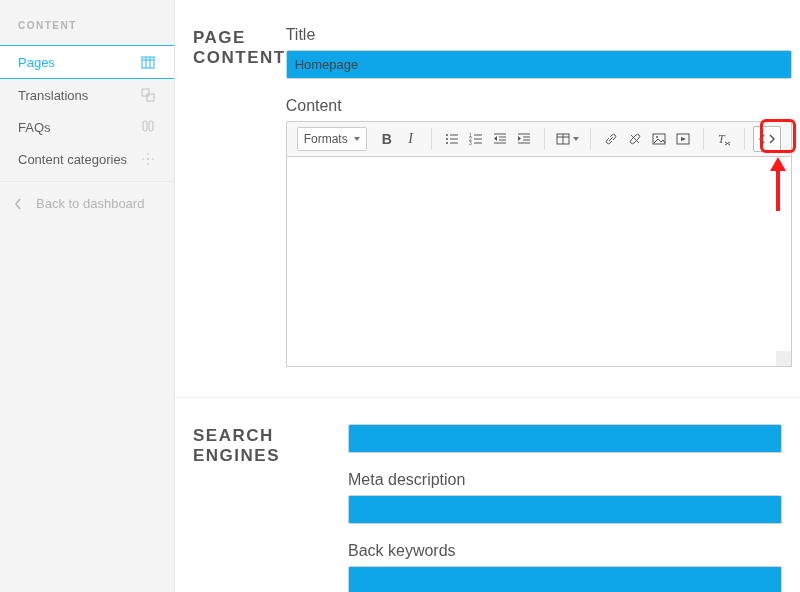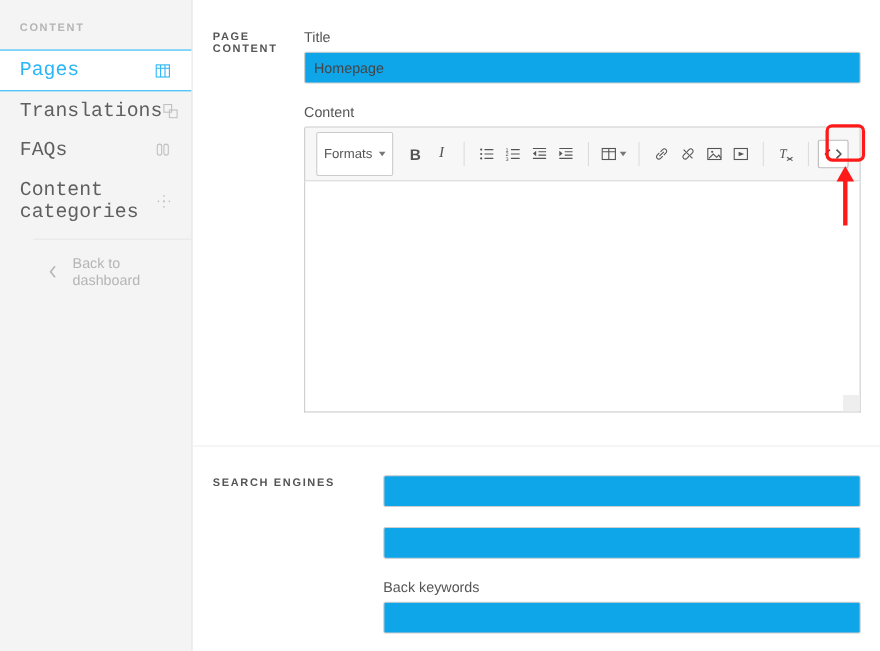--- a/index.html
+++ b/index.html
@@ -26,49 +26,47 @@
       padding: 0 18px 14px;
       font-weight: 600;
     }
     .sidebar-item {
       display: flex;
       align-items: center;
       justify-content: space-between;
       padding: 8px 18px;
       color: #5f5f5f;
       cursor: pointer;
-      font-size: 18px;
-      font-family: Liberation Mono, monospace;
+      font-size: 13px;
     }
     .sidebar-item.active {
       color: #29b6f6;
       background: #fff;
       border-top: 1px solid #29b6f6;
       border-bottom: 1px solid #29b6f6;
     }
     .sidebar-item .icon { width: 16px; height: 16px; color: #c0c0c0; display: inline-flex; align-items:center; justify-content:center; }
     .sidebar-item.active .icon { color: #29b6f6; }
     .back-row {
       display: flex;
       align-items: center;
       gap: 14px;
       padding: 14px 14px;
       color: #b5b5b5;
       font-size: 13px;
       border-top: 1px solid #e8e8e8;
       margin-top: 6px;
       cursor: pointer;
-      margin-left: 30px;
     }
     .main { flex: 1; overflow: auto; }
     .section { display: flex; padding: 26px 18px 30px 18px; border-bottom: 1px solid #eee; }
     .section:last-child { border-bottom: none; }
-    .section-label { width: 155px; font-size: 10px; letter-spacing: 1.5px; color: #555; font-weight: 600; padding-top: 2px; }
+    .section-label { width: 155px; font-size: 17px; letter-spacing: 1.5px; color: #555; font-weight: 600; padding-top: 2px; }
     .section-body { flex: 1; }
-    .field-label { font-size: 13px; color: #555; margin-bottom: 6px; }
+    .field-label { font-size: 16px; color: #555; margin-bottom: 6px; }
     .text-input {
       width: 100%;
       border: 1px solid #d0d0d0;
       padding: 6px 8px;
       font-size: 13px;
       color: #444;
       border-radius: 2px;
       background: #0ea5e9;
     }
     .field + .field { margin-top: 18px; }
@@ -89,21 +87,21 @@
       border: 1px solid transparent;
       border-radius: 2px;
       display: inline-flex;
       align-items: center;
       justify-content: center;
       color: #555;
       cursor: pointer;
       padding: 0 2px;
     }
     .tb-formats {
-      height: 40px;
+      height: 24px;
       border: 1px solid #ccc;
       background: #fff;
       border-radius: 2px;
       padding: 0 6px;
       display: inline-flex;
       align-items: center;
       gap: 6px;
       font-size: 12px;
       color: #555;
       cursor: pointer;
@@ -342,20 +340,21 @@
       </div>
     </div>
 
     <div class="section">
       <div class="section-label">SEARCH ENGINES</div>
       <div class="section-body">
         <div class="field">
           <input class="text-input" value="" style="">
         </div>
         <div class="field">
+          <div class="field-label">Meta description</div>
           <input class="text-input" value="" style="">
         </div>
         <div class="field">
           <div class="field-label">Back keywords</div>
           <input class="text-input" value="" style="">
         </div>
       </div>
     </div>
   </main>
 </div>

